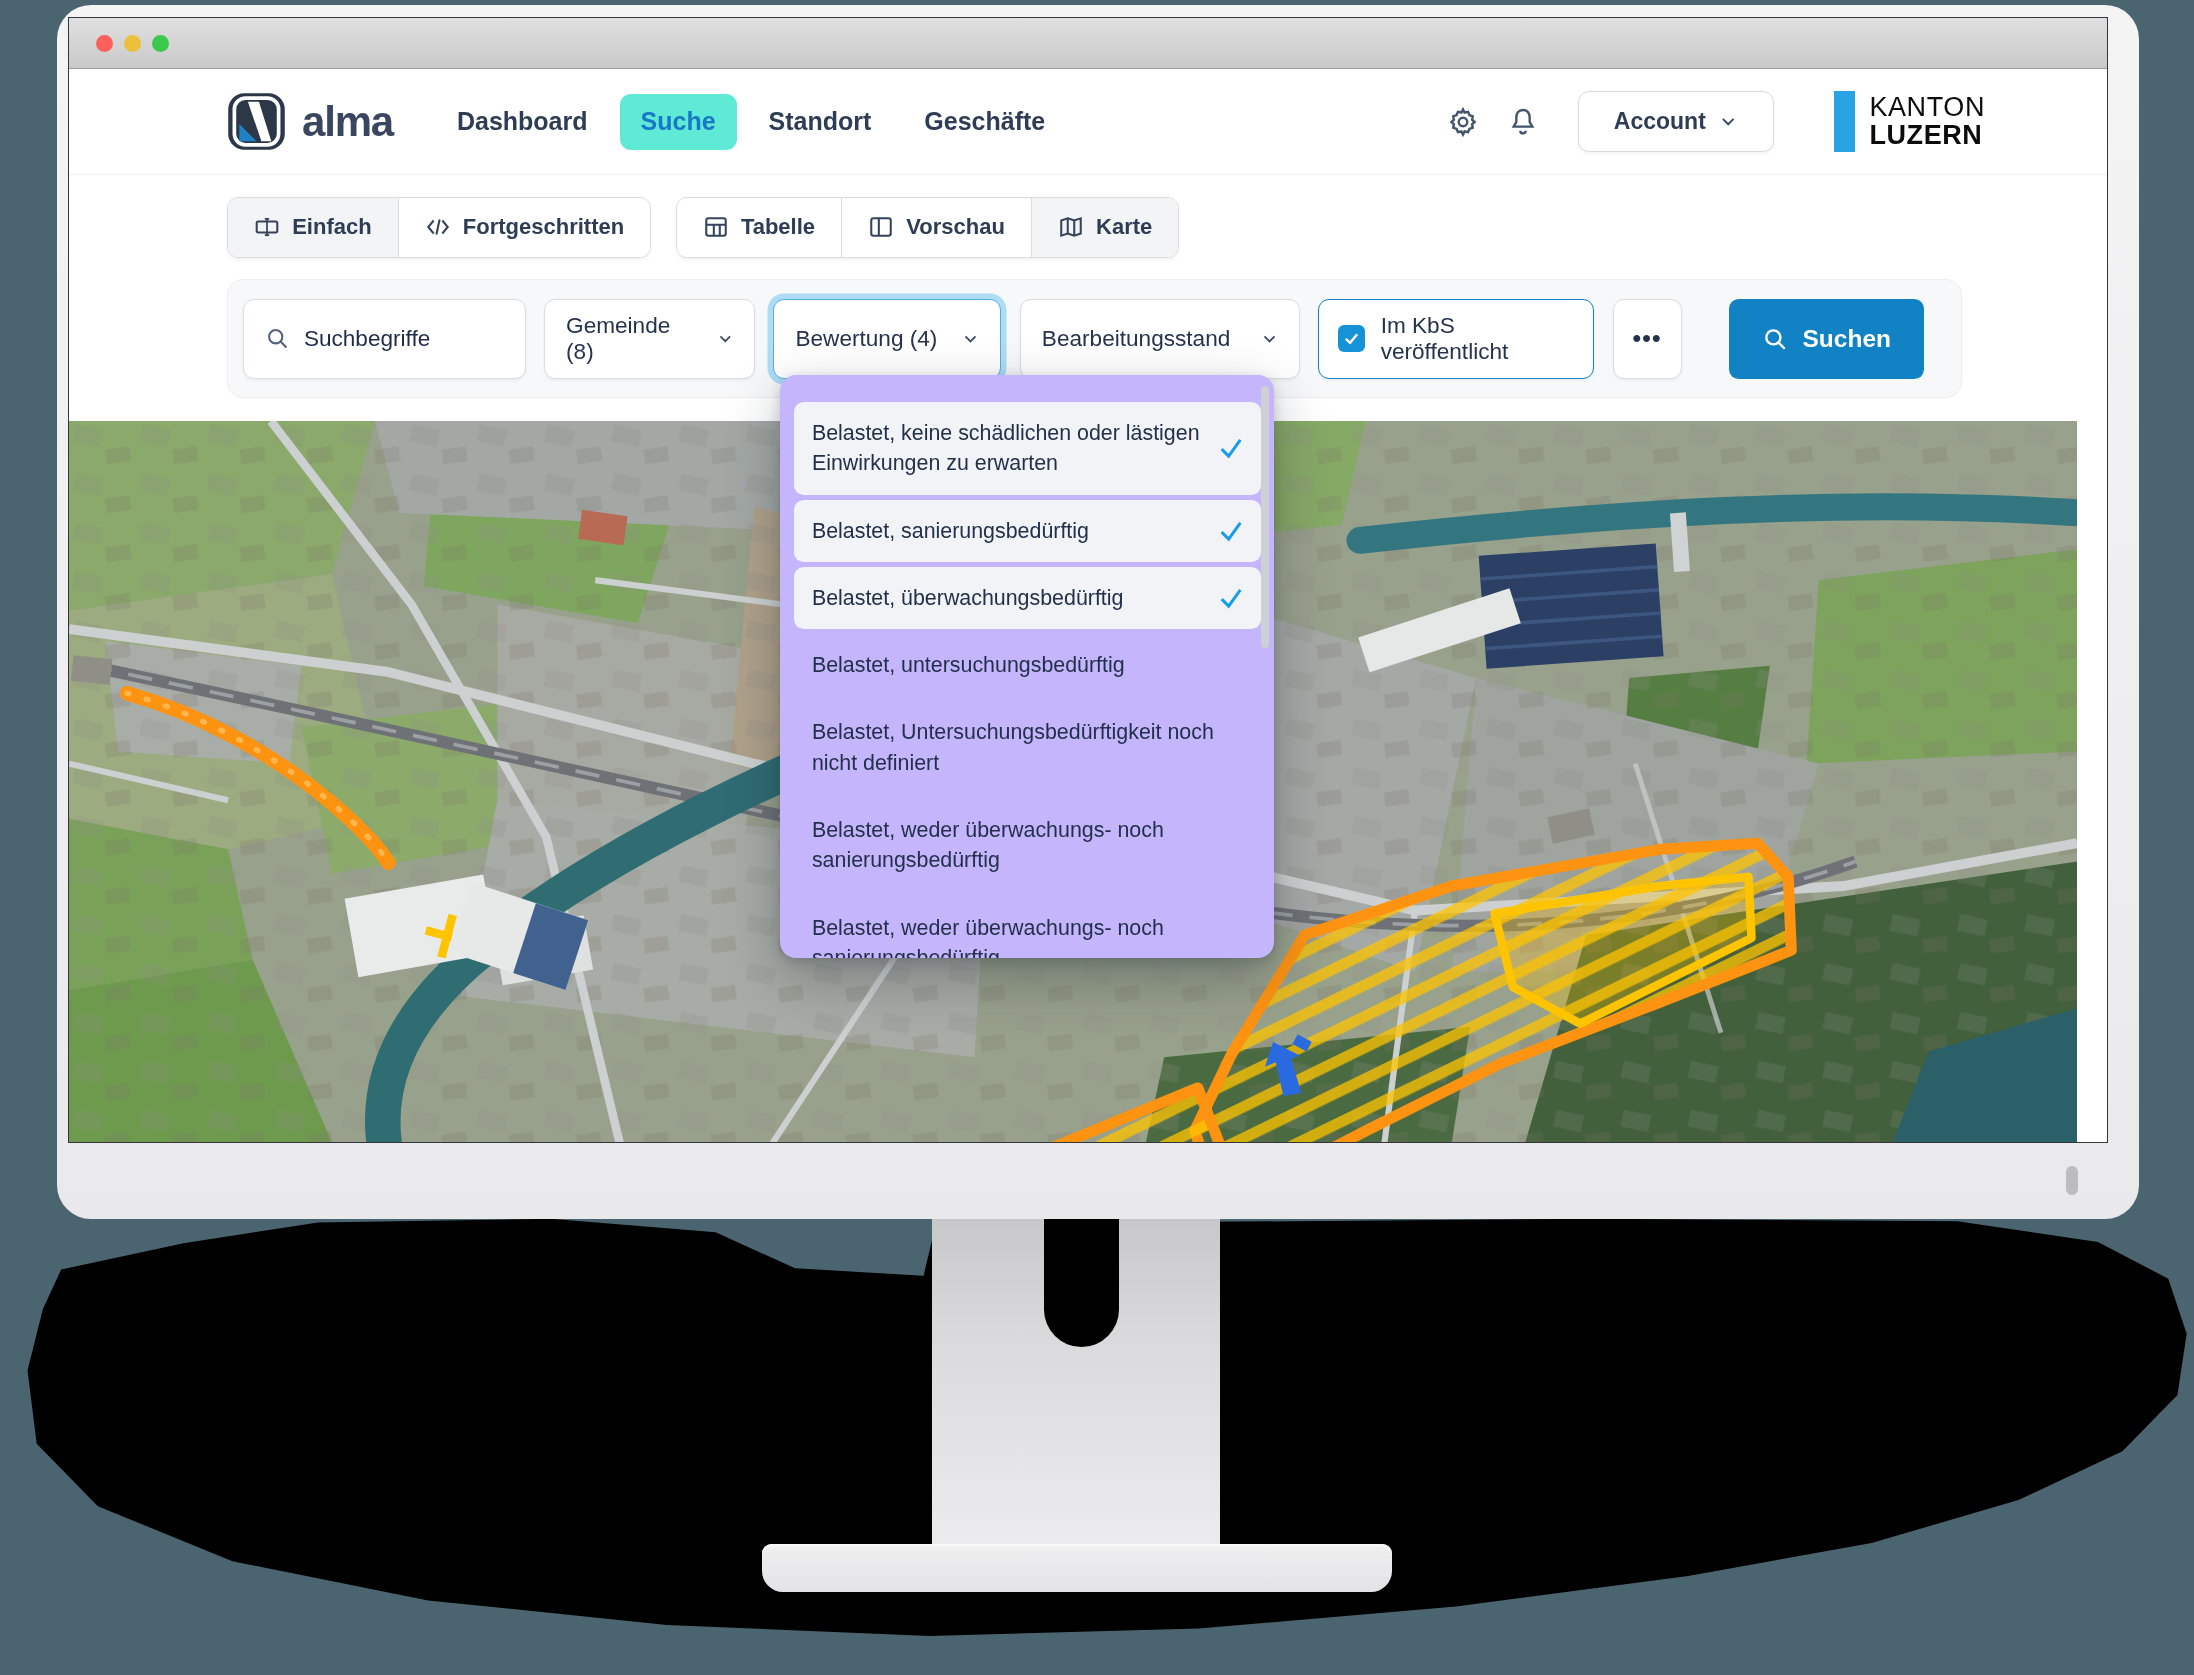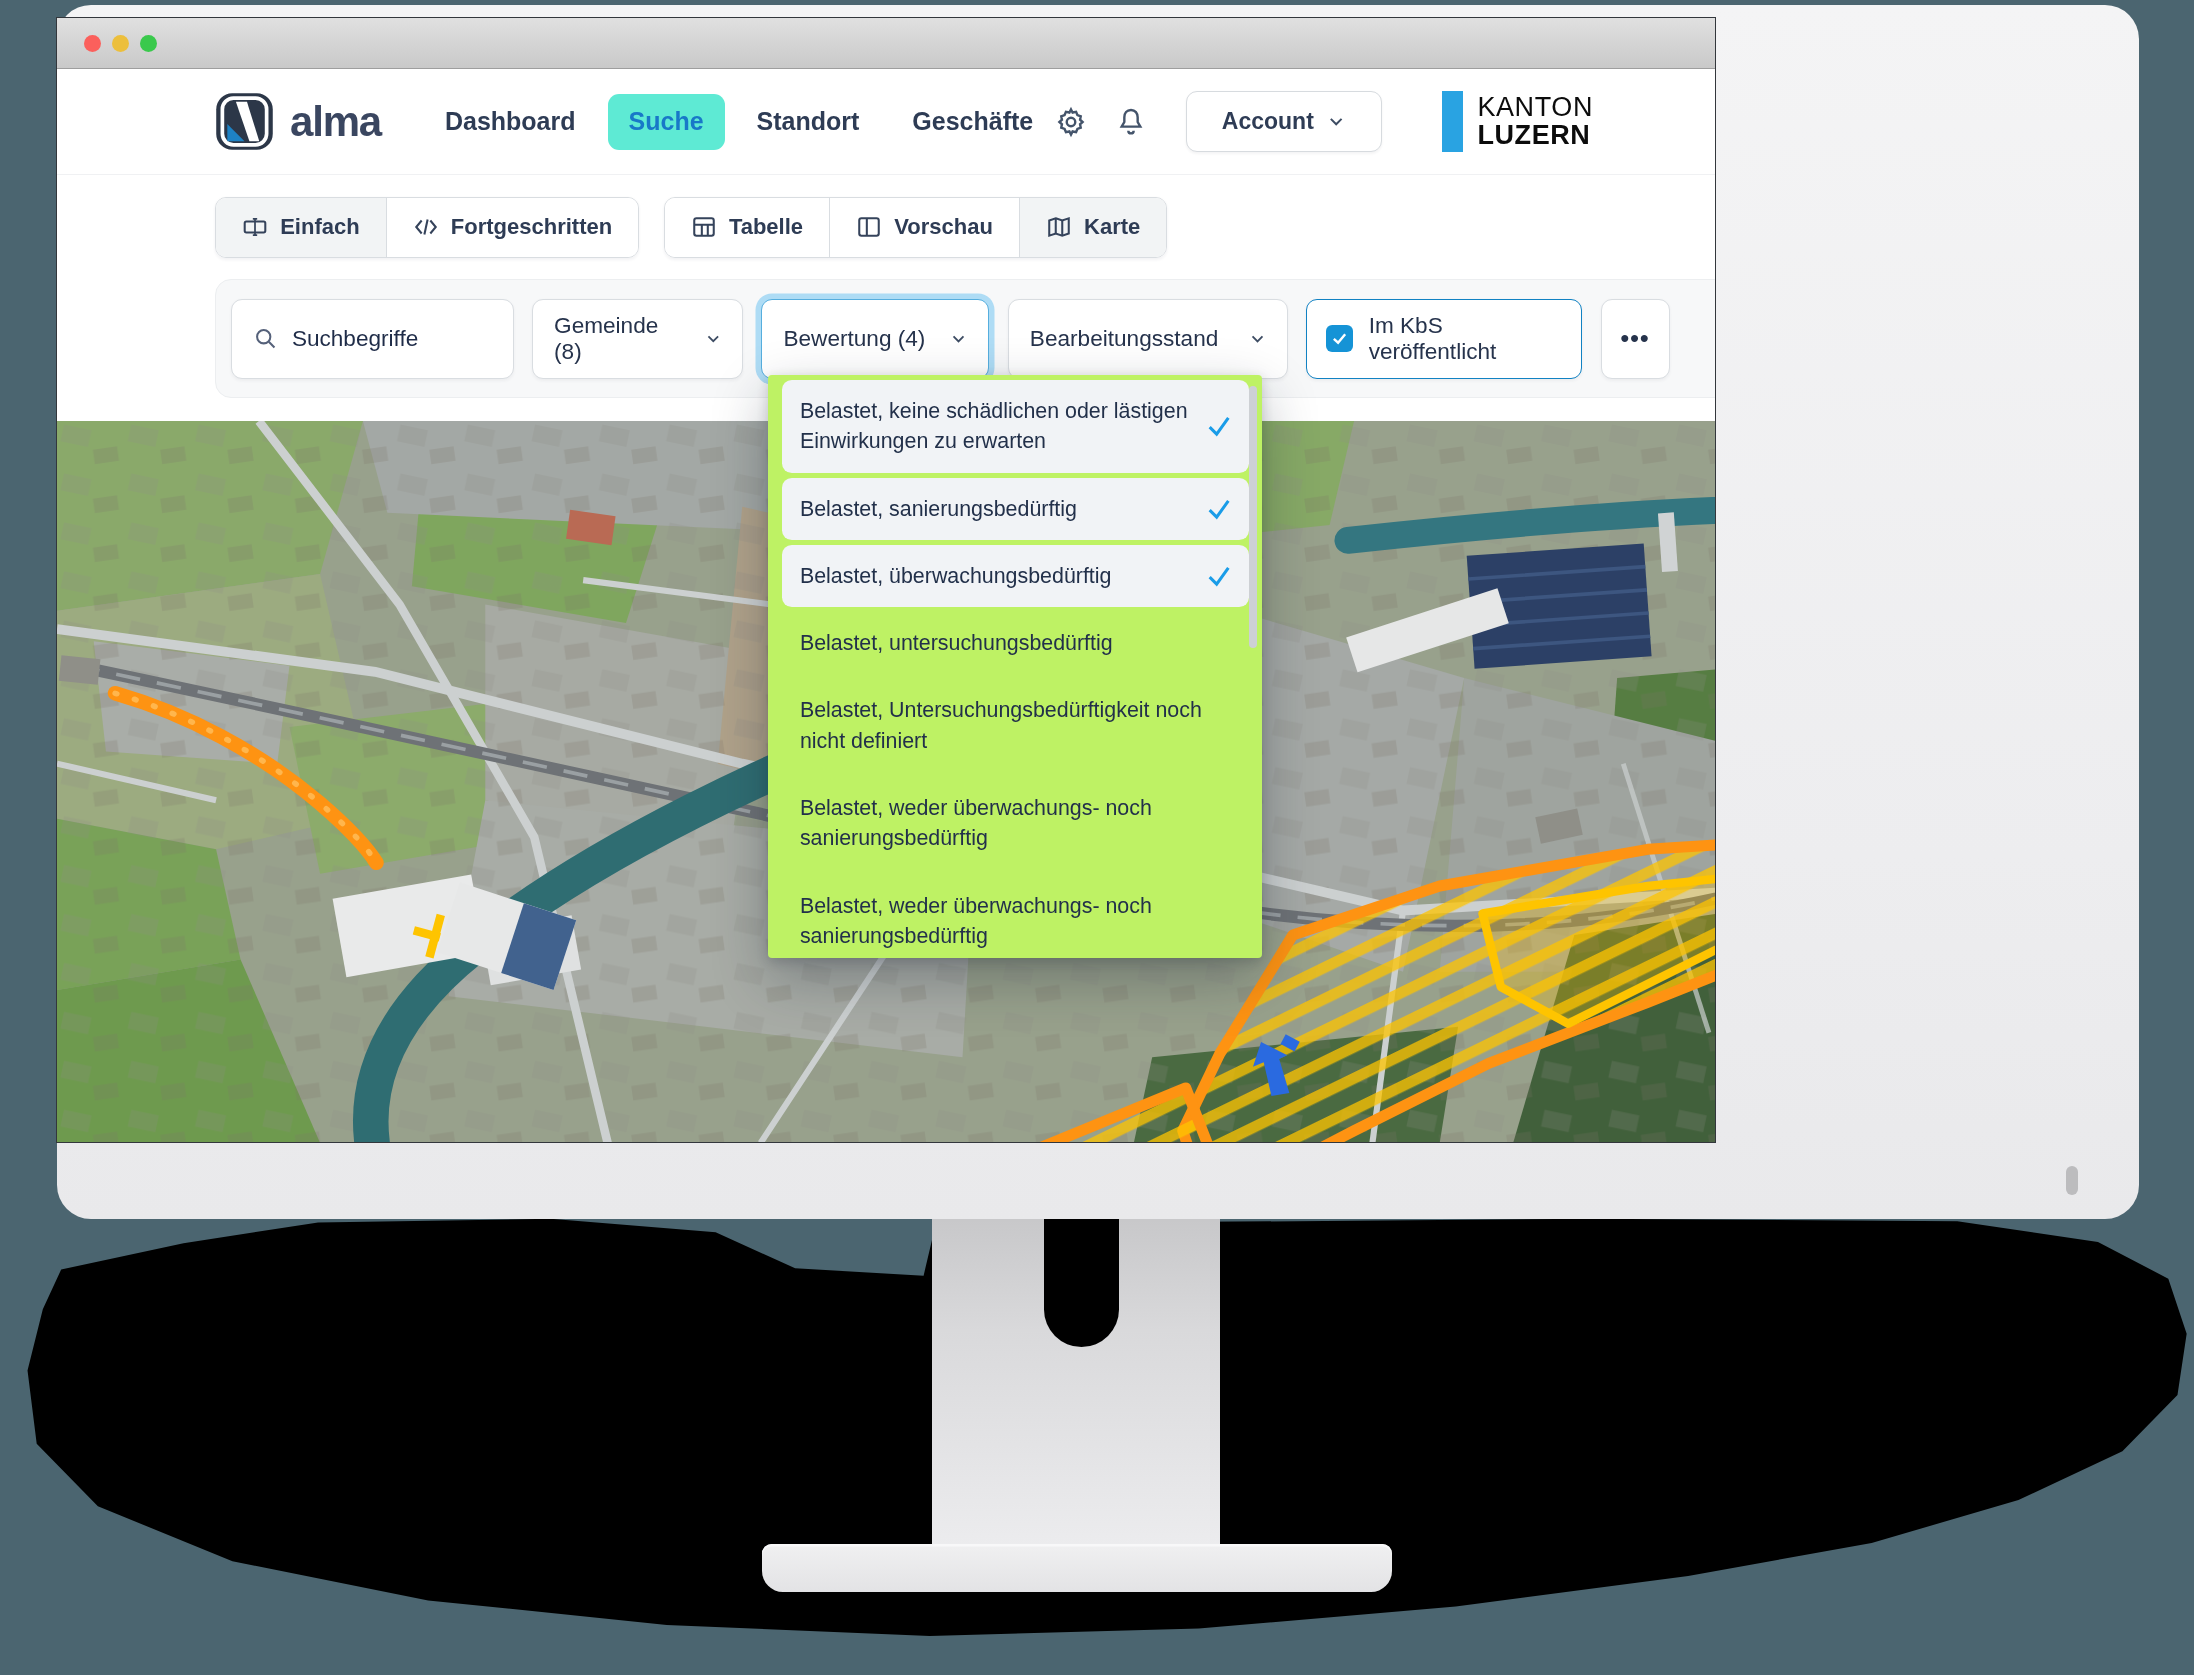--- a/index.html
+++ b/index.html
@@ -14,21 +14,21 @@
     border-radius:0 0 38px 38px;}
   .stand-base{position:absolute;left:762px;top:1544px;width:630px;height:48px;
     background:linear-gradient(180deg,#f0f0f1,#e3e3e5);border-radius:9.8px 9.8px 21px 21px;
     box-shadow:inset 0 2.4px 0 #f8f8f9;z-index:2;}
   .monitor{position:absolute;left:57px;top:4.9px;width:2082px;height:1214px;border-radius:34px;
     background:linear-gradient(180deg,#f4f4f5 0%,#ededef 70%,#e9e9eb 100%);z-index:3;}
   .bezel-pill{position:absolute;left:2066px;top:1166px;width:12.2px;height:29px;border-radius:6.1px;
     background:#bcbcbe;z-index:4;}
 
   
-  .window{position:absolute;left:56px;top:17px;width:1660px;height:1126px;background:#fff;
+  .window{position:absolute;left:68px;top:17px;width:2040px;height:1126px;background:#fff;
     border:1.2px solid #33373c;overflow:hidden;z-index:5;}
   .titlebar{height:51px;background:linear-gradient(180deg,#e0e0e0,#c9c9c9);
     border-bottom:0.6px solid #9e9e9e;display:flex;align-items:center;padding-left:27px;}
   .tl-dot{width:17px;height:17px;border-radius:50%;margin-right:11px;}
   .tl-red{background:#fb605c;}.tl-yellow{background:#ecbf3c;}.tl-green{background:#3ac94c;}
 
   
   .appheader{height:106px;display:flex;align-items:center;padding:0 122px 0 158px;
     border-bottom:1.2px solid #f0f1f3;background:#fff;}
   .logo-mark{width:59px;height:59px;flex:0 0 auto;}
@@ -78,23 +78,23 @@
   .more-btn{width:69px;justify-content:center;font-size:24.5px;letter-spacing:1.2px;color:#26334c;font-weight:700;}
   .suchen{margin-left:auto;height:80px;background:#1182c3;border-radius:9.8px;border:none;color:#fff;
     display:flex;align-items:center;gap:14.7px;padding:0 33px;font-size:24.5px;font-weight:700;cursor:pointer;}
   .suchen .sicon{width:26px;height:26px;color:#fff;}
 
   
   .maparea{position:relative;width:2008px;height:722px;margin-top:23px;background:#98a18c;}
   .maparea svg{display:block;}
 
   
-  .dropdown{position:absolute;left:711px;top:357px;width:494px;height:583px;background:#bef264;
-    border-radius:4px;box-shadow:0 21px 55px rgba(20,30,45,.30),0 3.7px 12.2px rgba(20,30,45,.18);
-    z-index:10;padding:0 0;overflow:hidden;}
+  .dropdown{position:absolute;left:711px;top:357px;width:494px;height:583px;background:#c4b5fd;
+    border-radius:16px;box-shadow:0 21px 55px rgba(20,30,45,.30),0 3.7px 12.2px rgba(20,30,45,.18);
+    z-index:10;padding:22px 0;overflow:hidden;}
   .opt{margin:4.9px 13.5px;padding:16px 45px 16px 18.4px;border-radius:9.8px;font-size:21.4px;line-height:1.42;
     color:#22304a;position:relative;cursor:pointer;}
   .opt.checked{background:#f1f3f6;}
   .opt .check{position:absolute;right:16px;top:50%;transform:translateY(-50%);width:28px;height:28px;
     color:#1a9ce8;visibility:hidden;}
   .dd-scrollbar{position:absolute;right:4.9px;top:11px;width:8px;height:262px;border-radius:4.3px;
     background:#cdd0d4;}
 </style>
 </head>
 <body>

